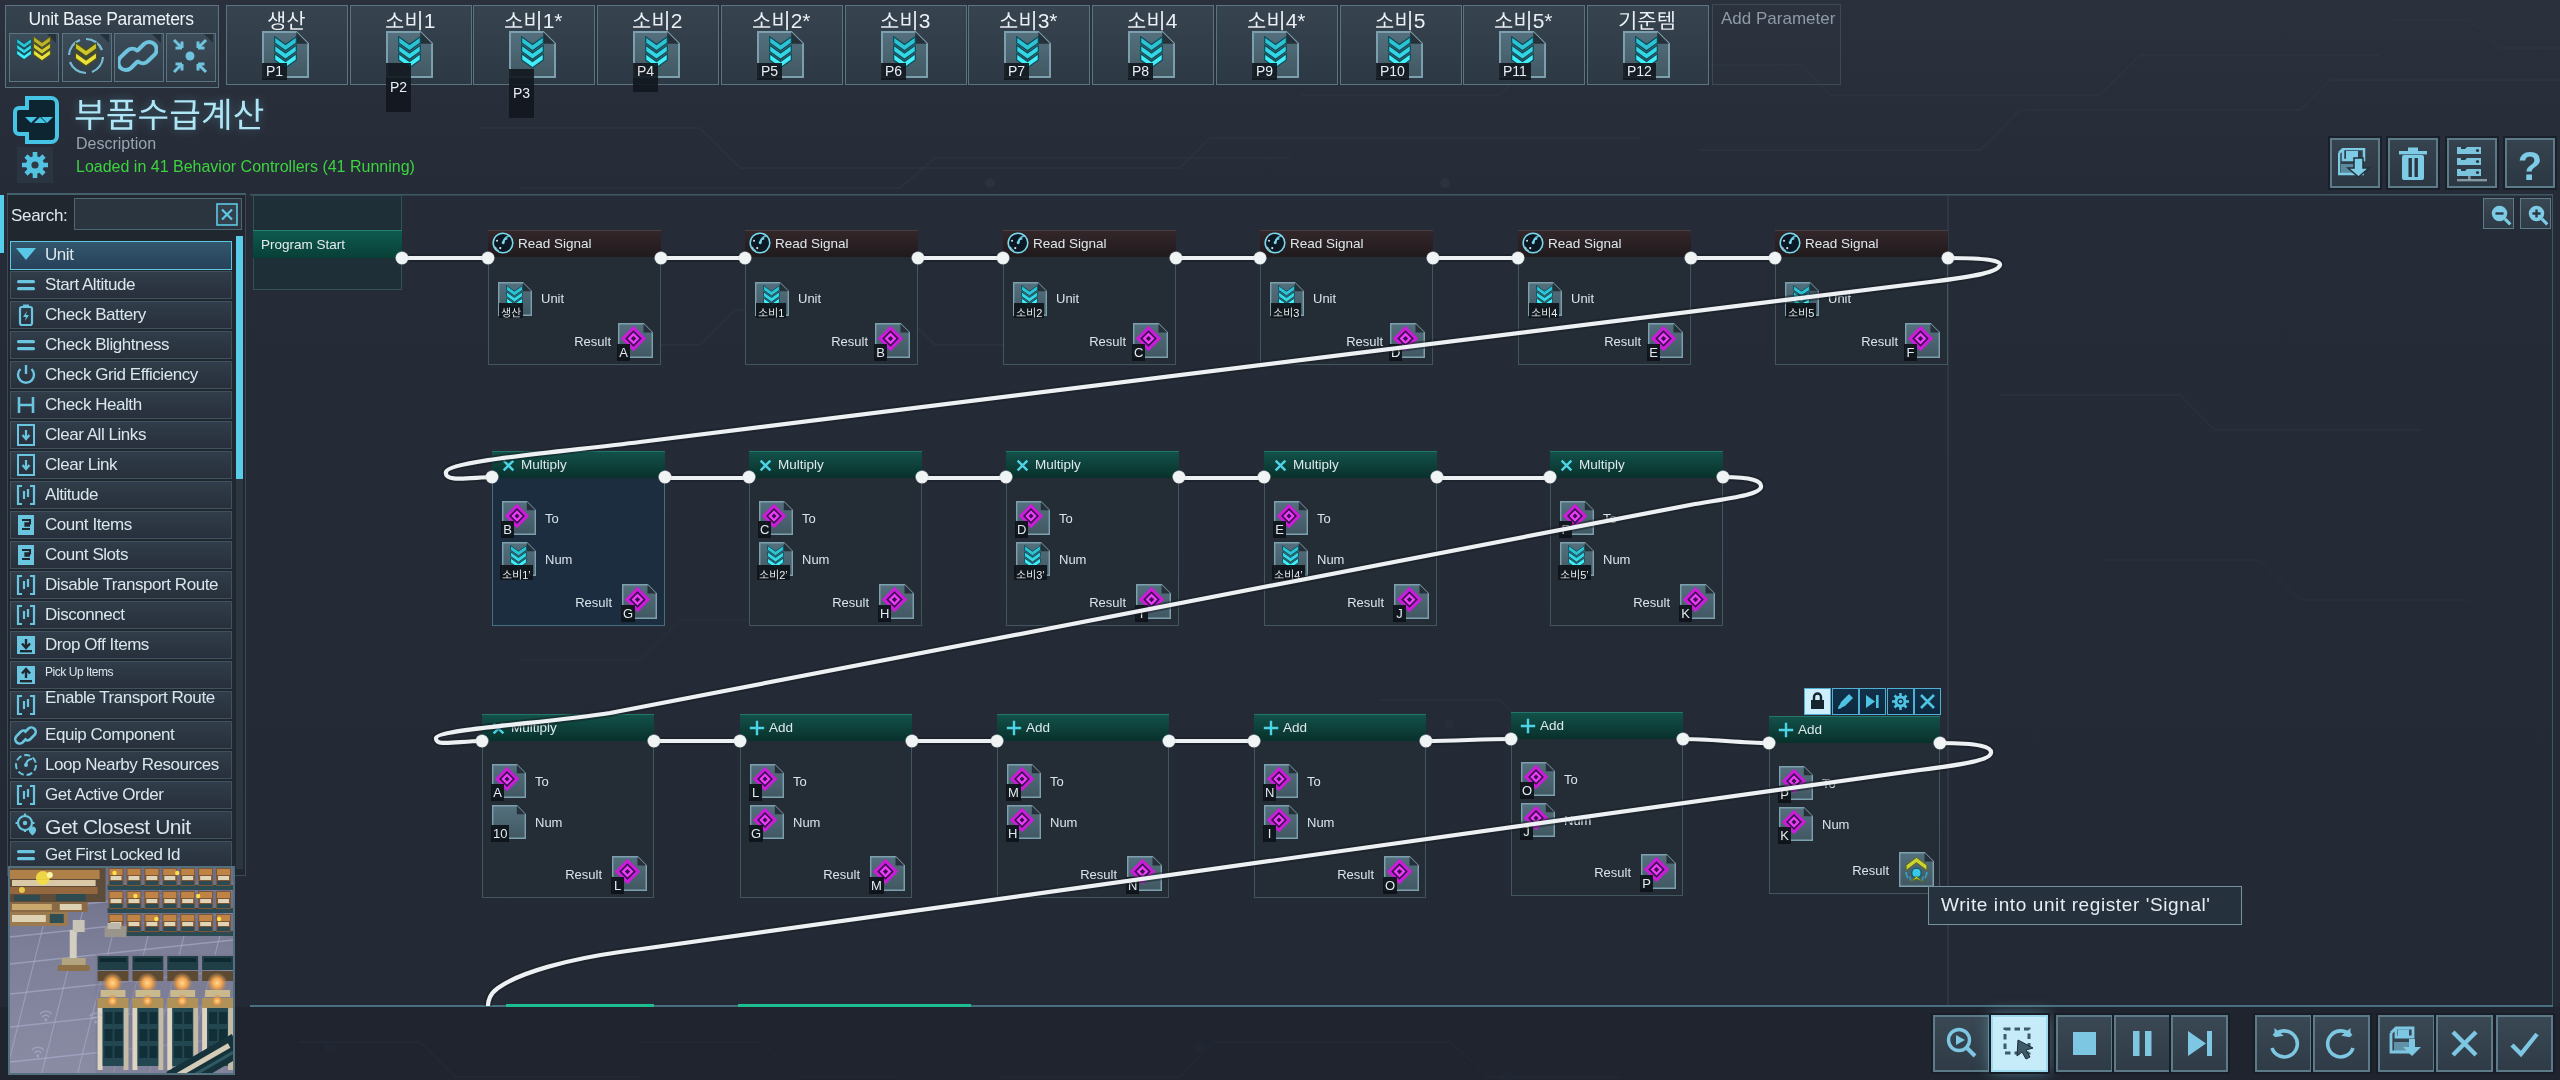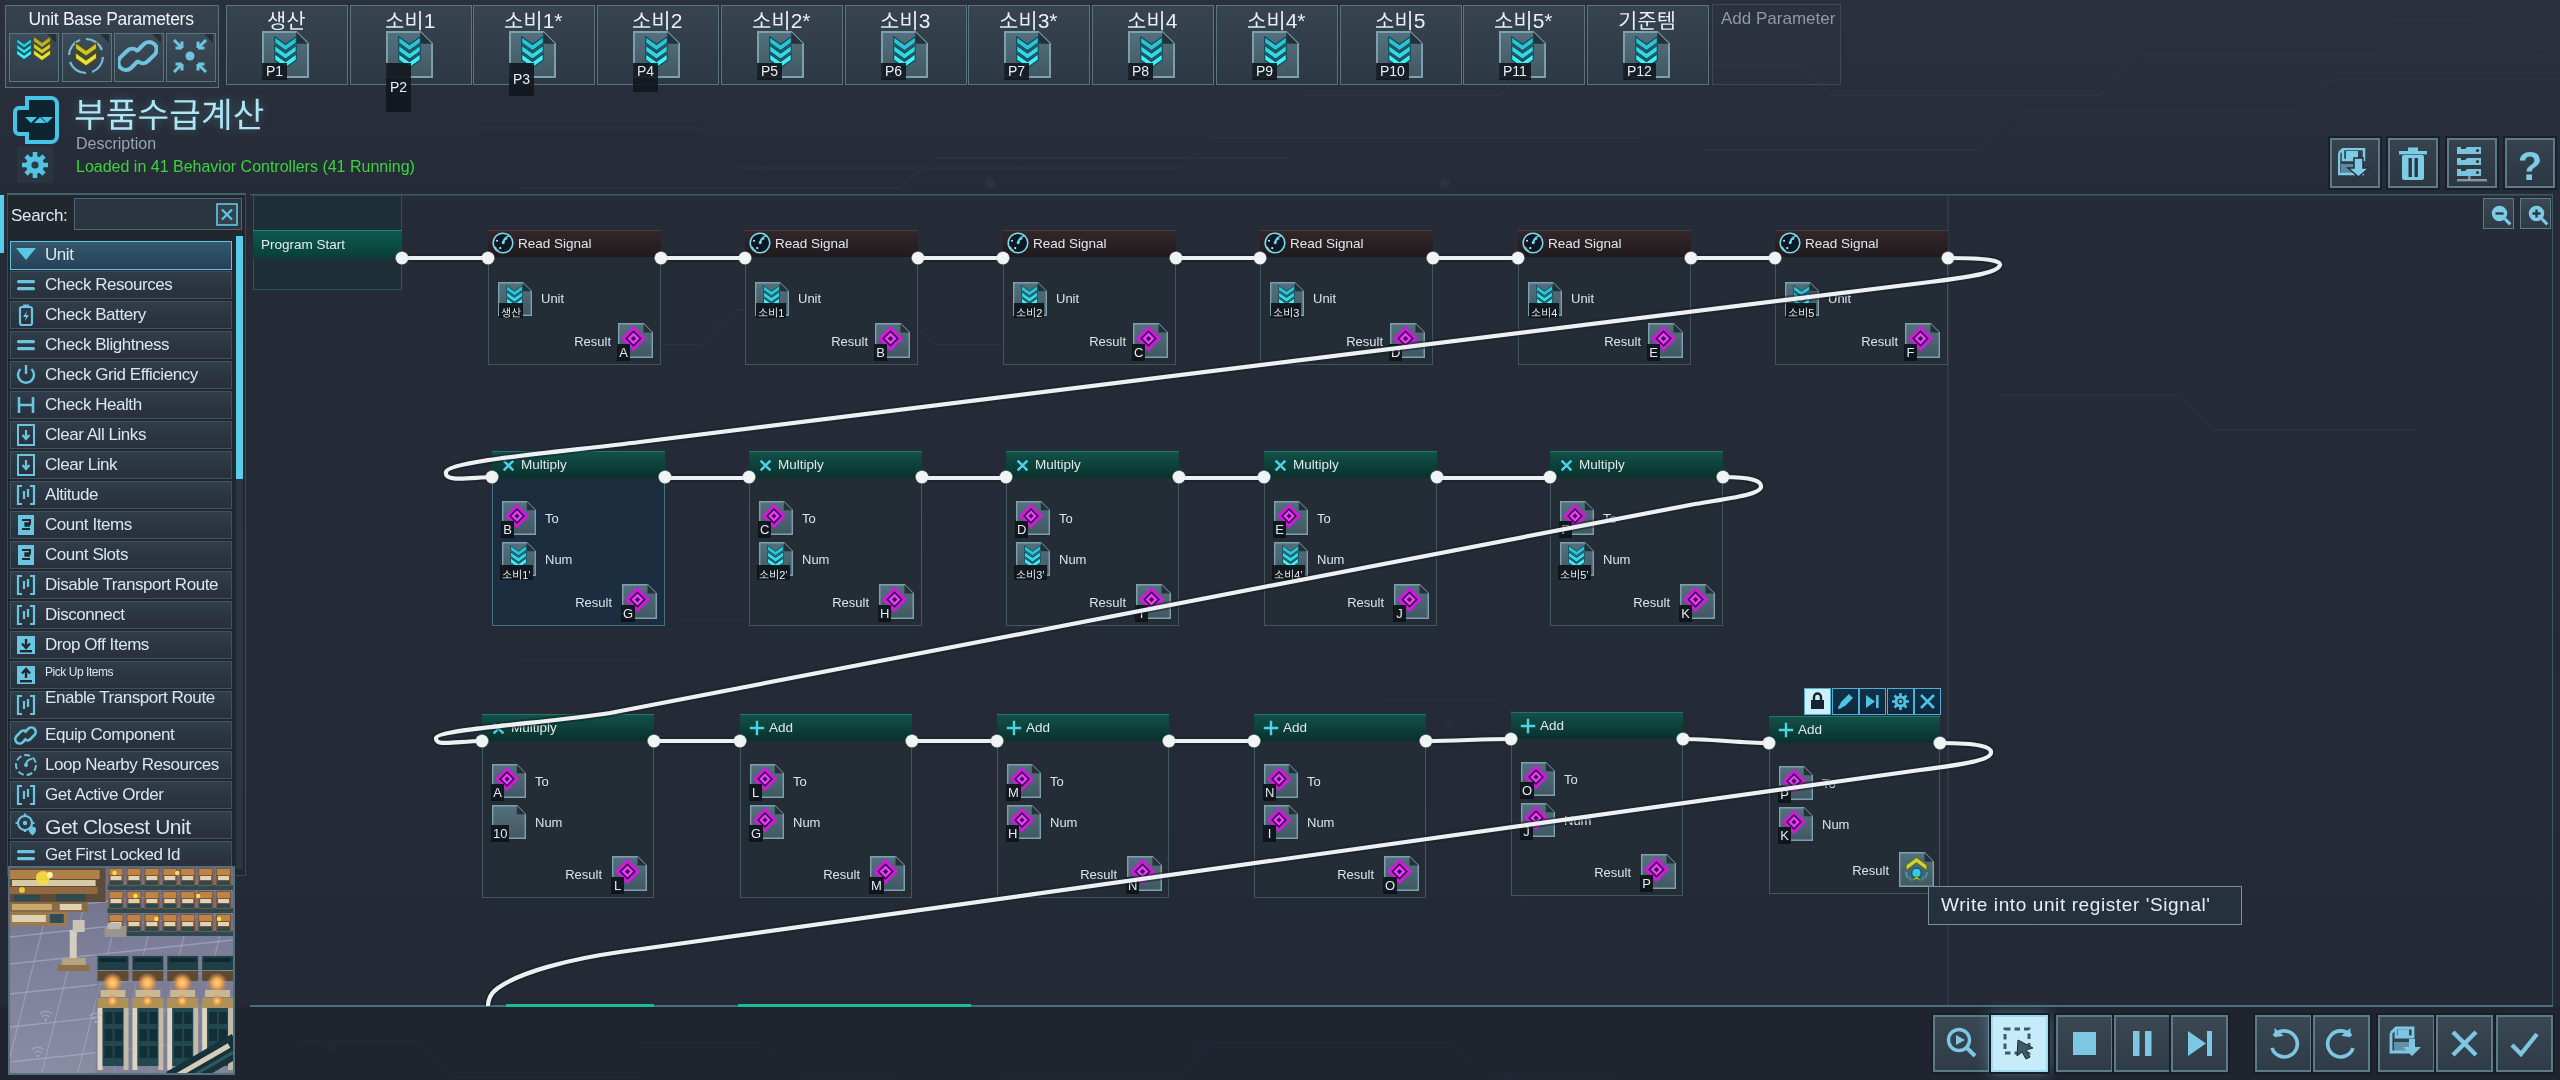--- a/index.html
+++ b/index.html
@@ -167,21 +167,21 @@
         <use href="#g소" x="0" fill="#e9eff3"></use>
         <use href="#g비" x="920" fill="#e9eff3"></use>
         <text x="1840" y="880" font-size="1000" font-family="Liberation Sans" font-weight="400" fill="#e9eff3">1*</text>
       </svg></div>
 <svg class="abs" style="left:509px;top:31px" width="47" height="47">
       <use href="#sym-doc" width="47" height="47"></use>
     </svg>
 <svg class="abs" style="left:517px;top:36px" width="31" height="34" viewBox="0 0 40 44">
       <use href="#sym-chev"></use>
     </svg>
-<div class="abs" style="left:509px;top:63px;height:17px;padding:8px 4px;background:rgba(18,24,31,0.92);
+<div class="abs" style="left:509px;top:69px;height:17px;padding:16px 4px;background:rgba(18,24,31,0.92);
      color:#e8eff4;font-size:14px;line-height:17px">P3</div>
 <div class="abs" style="left:597px;top:5px;width:120px;height:78px;
      background:linear-gradient(180deg,#37434f,#2c3843);border:1px solid #5a7482"></div>
 <div class="abs" style="left:631.8px;top:10px"><svg width="50.3" height="21" viewBox="0 0 2396 1000" style="overflow:visible;opacity:1.0">
         <use href="#g소" x="0" fill="#e9eff3"></use>
         <use href="#g비" x="920" fill="#e9eff3"></use>
         <text x="1840" y="880" font-size="1000" font-family="Liberation Sans" font-weight="400" fill="#e9eff3">2</text>
       </svg></div>
 <svg class="abs" style="left:633px;top:31px" width="47" height="47">
       <use href="#sym-doc" width="47" height="47"></use>
@@ -380,21 +380,21 @@
 <div class="abs" style="left:10px;top:241px;width:222px;height:29px;background:linear-gradient(180deg,#33576c,#27415a);border:1px solid #5fc7e2;box-sizing:border-box"></div>
 <svg class="abs" style="left:14px;top:243px" width="24" height="24" viewBox="0 0 24 24">
       <path d="M2,5 H22 L12,17 Z" fill="#59c7e6"></path>
     </svg>
 <div class="abs" style="left:45px;top:245px;color:#d9e6ec;font-size:17px;letter-spacing:-0.45px;white-space:nowrap">Unit</div>
 <div class="abs" style="left:10px;top:271px;width:222px;height:28px;background:linear-gradient(180deg,#313d4a,#27303b);border:1px solid #41525f;box-sizing:border-box"></div>
 <svg class="abs" style="left:14px;top:273px" width="24" height="24" viewBox="0 0 24 24">
       <rect x="3" y="7" width="18" height="3.2" rx="1.5" fill="#6ac6e0"></rect>
       <rect x="3" y="14" width="18" height="3.2" rx="1.5" fill="#6ac6e0"></rect>
     </svg>
-<div class="abs" style="left:45px;top:275px;color:#d9e6ec;font-size:17px;letter-spacing:-0.45px;white-space:nowrap">Check Resources</div>
+<div class="abs" style="left:45px;top:275px;color:#d9e6ec;font-size:17px;letter-spacing:-0.45px;white-space:nowrap">Start Altitude</div>
 <div class="abs" style="left:10px;top:301px;width:222px;height:28px;background:linear-gradient(180deg,#313d4a,#27303b);border:1px solid #41525f;box-sizing:border-box"></div>
 <svg class="abs" style="left:14px;top:303px" width="24" height="24" viewBox="0 0 24 24">
       <rect x="6" y="4" width="12" height="18" rx="2" fill="none" stroke="#6ac6e0" stroke-width="2.2"></rect>
       <rect x="9" y="1.5" width="6" height="3" fill="#6ac6e0"></rect>
       <path d="M13,8 L9,14 h3 l-1,4 4,-6 h-3 Z" fill="#6ac6e0"></path>
     </svg>
 <div class="abs" style="left:45px;top:305px;color:#d9e6ec;font-size:17px;letter-spacing:-0.45px;white-space:nowrap">Check Battery</div>
 <div class="abs" style="left:10px;top:331px;width:222px;height:28px;background:linear-gradient(180deg,#313d4a,#27303b);border:1px solid #41525f;box-sizing:border-box"></div>
 <svg class="abs" style="left:14px;top:333px" width="24" height="24" viewBox="0 0 24 24">
       <rect x="3" y="7" width="18" height="3.2" rx="1.5" fill="#6ac6e0"></rect>

